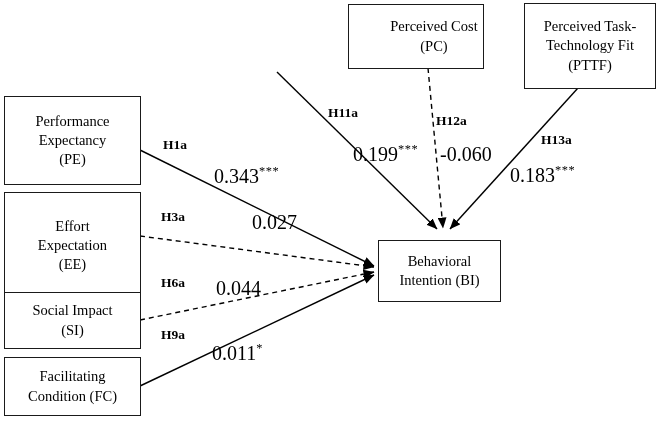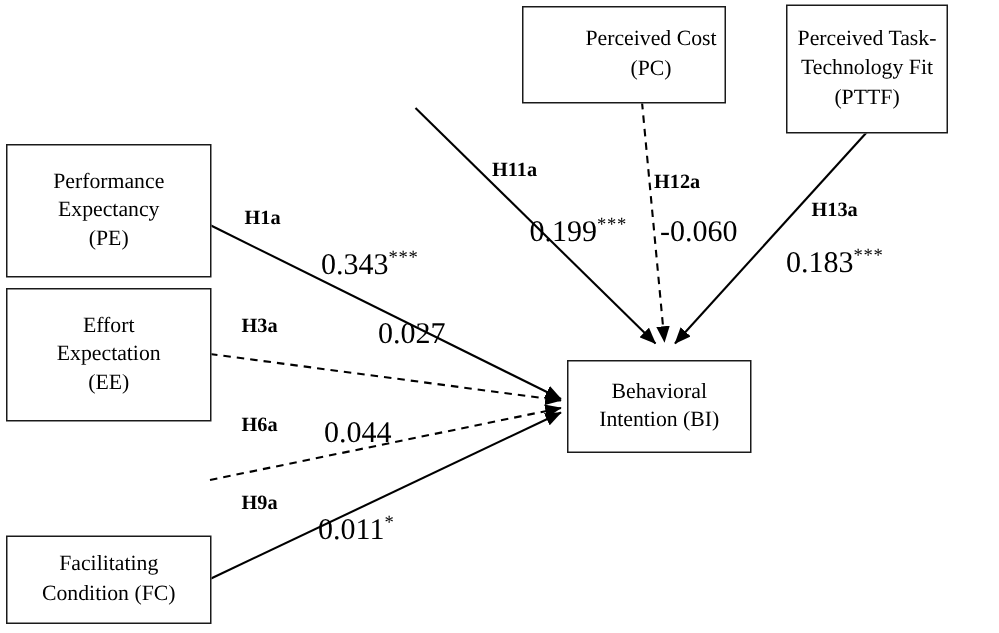--- a/index.html
+++ b/index.html
@@ -87,38 +87,42 @@
 
     <line x1="140" y1="386" x2="374" y2="275" stroke="#000000" stroke-width="1.4" marker-end="url(#arrowhead)"></line>
   </svg>
 
 
   <div class="node" style="left:348px; top:4px; width:136px; height:65px;padding-left:36px;">
     <span class="node-label">Perceived Cost
 (PC)</span>
   </div>
 
-  <div class="node" style="left:524px; top:3px; width:108px; height:86px;">
+  <div class="node" style="left:524px; top:3px; width:132px; height:86px;">
     <span class="node-label">Perceived Task-
 Technology Fit
 (PTTF)</span>
   </div>
 
   <div class="node" style="left:4px; top:96px; width:137px; height:89px;">
     <span class="node-label">Performance
 Expectancy
 (PE)</span>
   </div>
 
-  <div class="node" style="left:4px; top:192px; width:137px; height:89px;">
+  <div class="node" style="left:4px; top:192px; width:137px; height:107px;">
     <span class="node-label">Effort
 Expectation
 (EE)</span>
   </div>
 
+  <div class="node" style="left:4px; top:292px; width:137px; height:57px;">
+    <span class="node-label">Social Impact
+(SI)</span>
+  </div>
 
   <div class="node" style="left:4px; top:357px; width:137px; height:59px;">
     <span class="node-label">Facilitating
 Condition (FC)</span>
   </div>
 
   <div class="node" style="left:378px; top:240px; width:123px; height:62px;">
     <span class="node-label">Behavioral
 Intention (BI)</span>
   </div>
@@ -148,17 +152,17 @@
   </div>
 
   <div class="anno coef" style="left:353px; top:142px;">
     <span>0.199</span><sup>***</sup>
   </div>
 
   <div class="anno coef" style="left:440px; top:142px;">
     <span>-0.060</span><sup></sup>
   </div>
 
-  <div class="anno coef" style="left:524px; top:163px;text-align:right;">
+  <div class="anno coef" style="left:510px; top:163px;text-align:right;">
     <span>0.183</span><sup>***</sup>
   </div>
 
 </div>
 
 </body></html>

